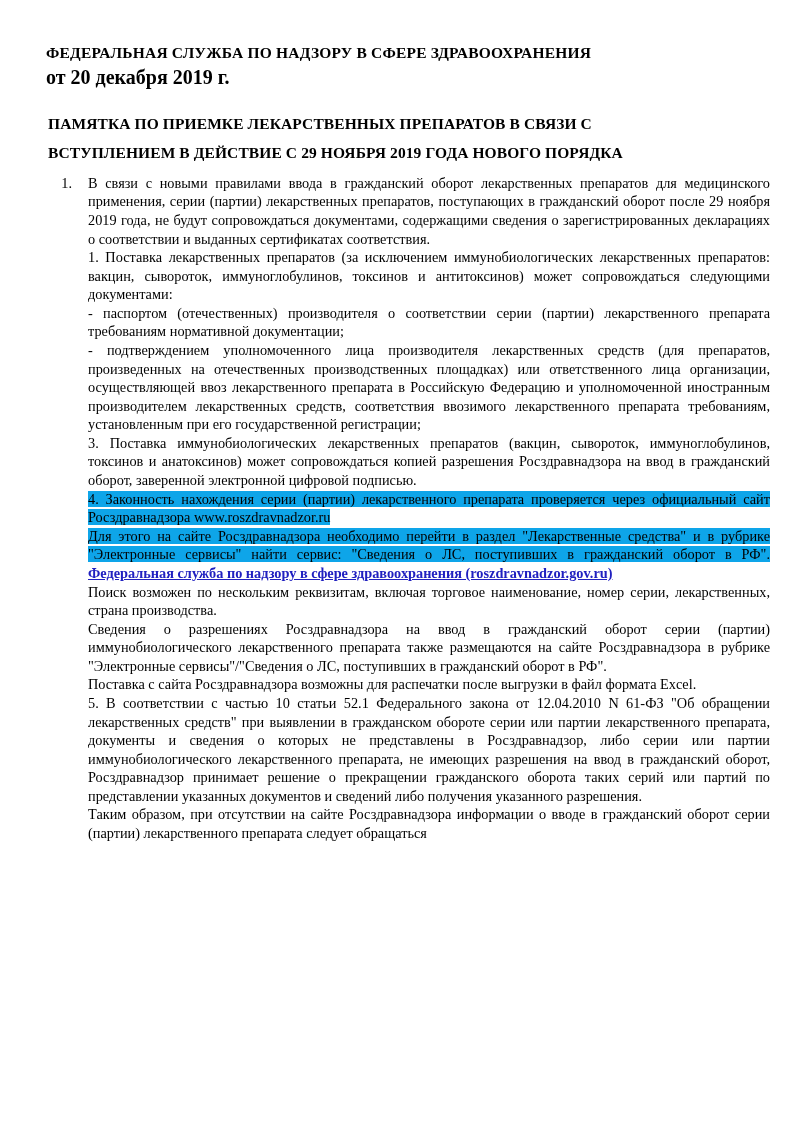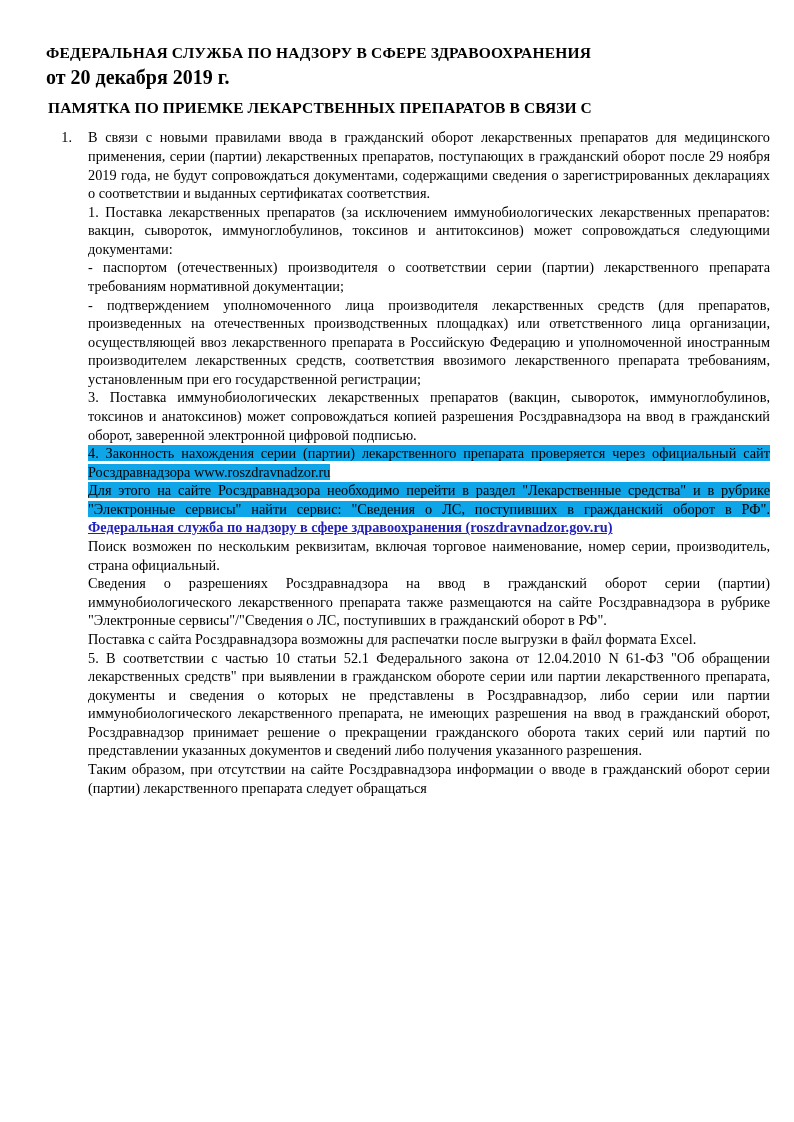--- a/index.html
+++ b/index.html
@@ -32,21 +32,21 @@
     letter-spacing: 0.2px;
     line-height: 1.22;
   }
   .date-line {
     font-weight: bold;
     font-size: 20px;
     line-height: 1.35;
     margin-top: 1px;
   }
   .title-block {
-    margin-top: 2px;
+    margin-top: 18px;
     margin-left: 2px;
   }
   .title-line {
     font-weight: bold;
     font-size: 15.5px;
     line-height: 1.9;
     letter-spacing: 0.1px;
   }
   .body-block {
     margin-top: 6px;
@@ -92,40 +92,41 @@
 
 <div class="page">
 
   <div class="header-block">
     <div class="org-line">ФЕДЕРАЛЬНАЯ СЛУЖБА ПО НАДЗОРУ В СФЕРЕ ЗДРАВООХРАНЕНИЯ</div>
     <div class="date-line">от 20 декабря 2019 г.</div>
   </div>
 
   <div class="title-block">
     <div class="title-line">ПАМЯТКА ПО ПРИЕМКЕ ЛЕКАРСТВЕННЫХ ПРЕПАРАТОВ В СВЯЗИ С</div>
+    <div class="title-line">ВСТУПЛЕНИЕМ В ДЕЙСТВИЕ С 29 НОЯБРЯ 2019 ГОДА НОВОГО ПОРЯДКА</div>
   </div>
 
   <div class="body-block">
 
     <div class="numbered-row">
       <div class="num-col">1.</div>
       <div class="text-col">В связи с новыми правилами ввода в гражданский оборот лекарственных препаратов для медицинского применения, серии (партии) лекарственных препаратов, поступающих в гражданский оборот после 29 ноября 2019 года, не будут сопровождаться документами, содержащими сведения о зарегистрированных декларациях о соответствии и выданных сертификатах соответствия.</div>
     </div>
 
     <div class="indent-body">
 
       <p class="para">1. Поставка лекарственных препаратов (за исключением иммунобиологических лекарственных препаратов: вакцин, сывороток, иммуноглобулинов, токсинов и антитоксинов) может сопровождаться следующими документами:</p>
       <p class="para">- паспортом (отечественных) производителя о соответствии серии (партии) лекарственного препарата требованиям нормативной документации;</p>
       <p class="para">- подтверждением уполномоченного лица производителя лекарственных средств (для препаратов, произведенных на отечественных производственных площадках) или ответственного лица организации, осуществляющей ввоз лекарственного препарата в Российскую Федерацию и уполномоченной иностранным производителем лекарственных средств, соответствия ввозимого лекарственного препарата требованиям, установленным при его государственной регистрации;</p>
       <p class="para">3. Поставка иммунобиологических лекарственных препаратов (вакцин, сывороток, иммуноглобулинов, токсинов и анатоксинов) может сопровождаться копией разрешения Росздравнадзора на ввод в гражданский оборот, заверенной электронной цифровой подписью.</p>
 
       <p class="para"><span class="hl">4. Законность нахождения серии (партии) лекарственного препарата проверяется через официальный сайт Росздравнадзора www.roszdravnadzor.ru</span></p>
       <p class="para"><span class="hl">Для этого на сайте Росздравнадзора необходимо перейти в раздел "Лекарственные средства" и в рубрике "Электронные сервисы" найти сервис: "Сведения о ЛС, поступивших в гражданский оборот в РФ".</span> <a class="link" href="#">Федеральная служба по надзору в сфере здравоохранения (roszdravnadzor.gov.ru)</a></p>
 
-      <p class="para">Поиск возможен по нескольким реквизитам, включая торговое наименование, номер серии, производитель, страна официальный.</p>
+      <p class="para">Поиск возможен по нескольким реквизитам, включая торговое наименование, номер серии, лекарственных, страна производства.</p>
       <p class="para">Сведения о разрешениях Росздравнадзора на ввод в гражданский оборот серии (партии) иммунобиологического лекарственного препарата также размещаются на сайте Росздравнадзора в рубрике "Электронные сервисы"/"Сведения о ЛС, поступивших в гражданский оборот в РФ".</p>
       <p class="para">Поставка с сайта Росздравнадзора возможны для распечатки после выгрузки в файл формата Excel.</p>
       <p class="para">5. В соответствии с частью 10 статьи 52.1 Федерального закона от 12.04.2010 N 61-ФЗ "Об обращении лекарственных средств" при выявлении в гражданском обороте серии или партии лекарственного препарата, документы и сведения о которых не представлены в Росздравнадзор, либо серии или партии иммунобиологического лекарственного препарата, не  имеющих разрешения на ввод в гражданский оборот, Росздравнадзор принимает решение о прекращении гражданского оборота таких серий или партий по представлении указанных документов и сведений либо получения указанного разрешения.</p>
       <p class="para">Таким образом, при отсутствии на сайте  Росздравнадзора информации о вводе в гражданский оборот серии (партии) лекарственного препарата следует обращаться</p>
 
     </div>
   </div>
 
 </div>
 

